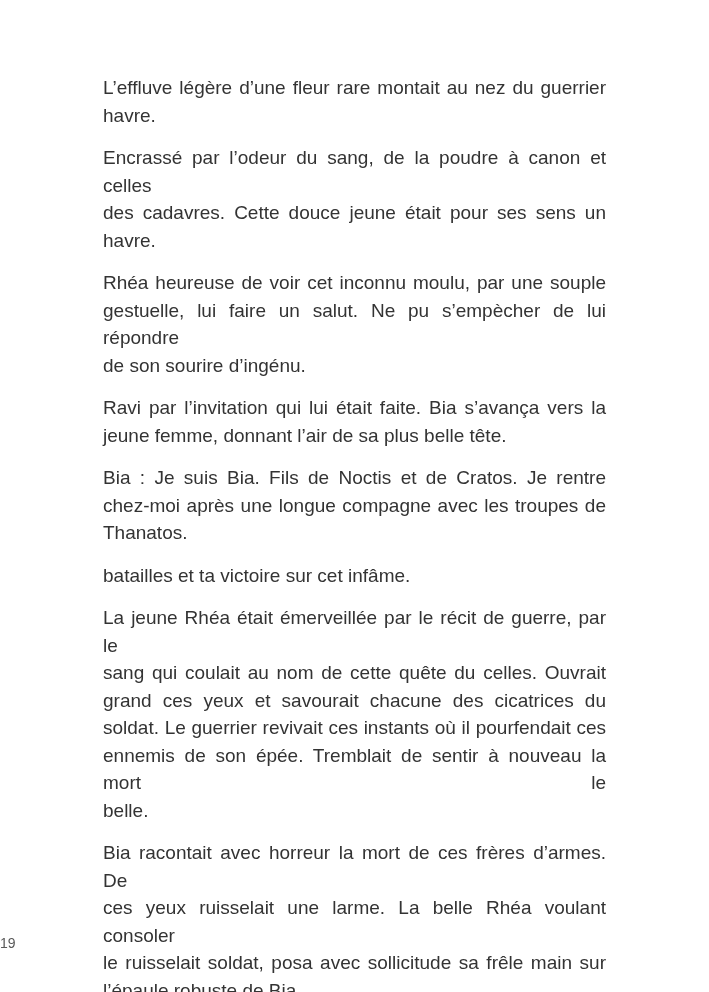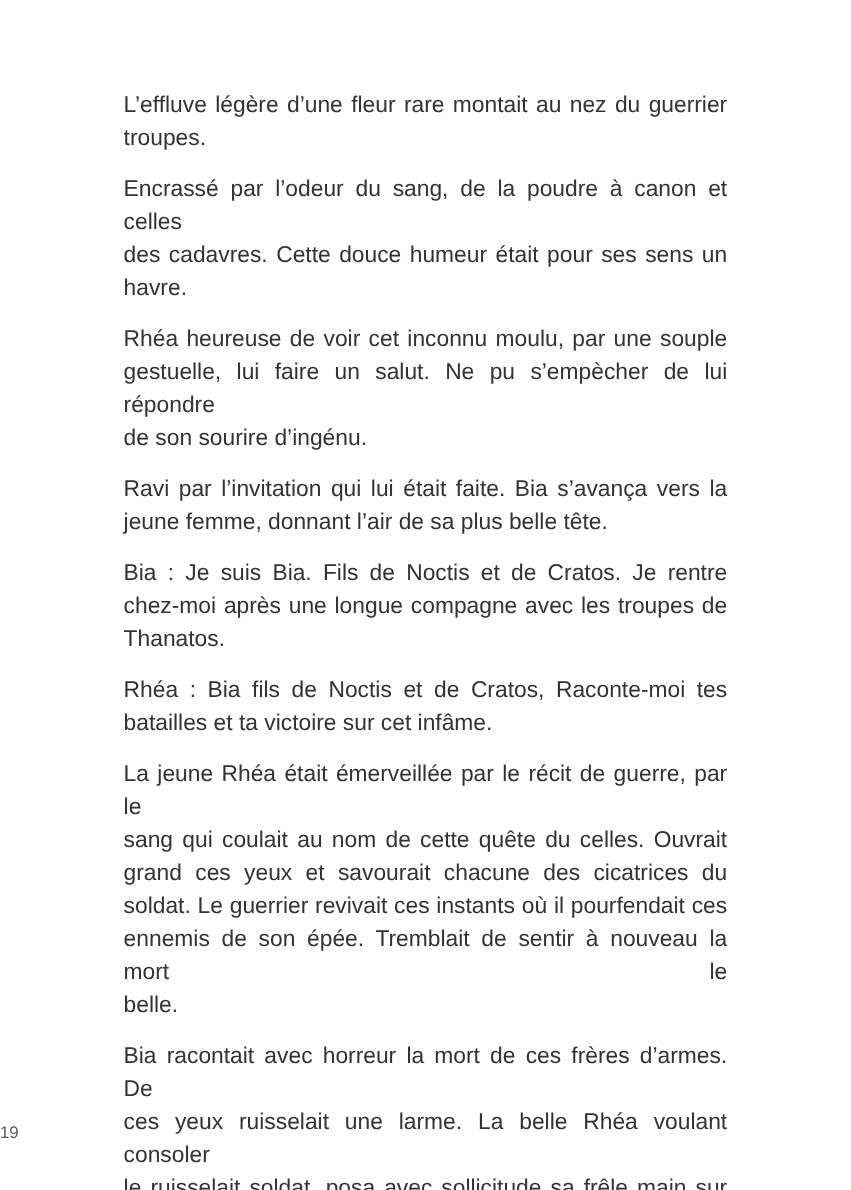--- a/index.html
+++ b/index.html
@@ -49,42 +49,41 @@
       color: var(--page-number-color, #595959);
     }
   </style>
 </head>
 <body>
 
 <div class="page">
   <div class="text-body">
       <div class="para">
         <div class="line">L’effluve légère d’une fleur rare montait au nez du guerrier</div>
-        <div class="line last">troupes.</div>
+        <div class="line last">havre.</div>
       </div>
       <div class="para">
         <div class="line">Encrassé par l’odeur du sang, de la poudre à canon et celles</div>
-        <div class="line last">des cadavres. Cette douce humeur était pour ses sens un havre.</div>
+        <div class="line last">des cadavres. Cette douce jeune était pour ses sens un havre.</div>
       </div>
       <div class="para">
         <div class="line">Rhéa heureuse de voir cet inconnu moulu, par une souple</div>
         <div class="line">gestuelle, lui faire un salut. Ne pu s’empècher de lui répondre</div>
         <div class="line last">de son sourire d’ingénu.</div>
       </div>
       <div class="para">
         <div class="line">Ravi par l’invitation qui lui était faite. Bia s’avança vers la</div>
         <div class="line last">jeune femme, donnant l’air de sa plus belle tête.</div>
       </div>
       <div class="para">
         <div class="line">Bia : Je suis Bia. Fils de Noctis et de Cratos. Je rentre</div>
         <div class="line">chez-moi après une longue compagne avec les troupes de</div>
         <div class="line last">Thanatos.</div>
       </div>
       <div class="para">
-        <div class="line">Rhéa : Bia fils de Noctis et de Cratos, Raconte-moi tes</div>
         <div class="line last">batailles et ta victoire sur cet infâme.</div>
       </div>
       <div class="para">
         <div class="line">La jeune Rhéa était émerveillée par le récit de guerre, par le</div>
         <div class="line">sang qui coulait au nom de cette quête du celles. Ouvrait</div>
         <div class="line">grand ces yeux et savourait chacune des cicatrices du</div>
         <div class="line">soldat. Le guerrier revivait ces instants où il pourfendait ces</div>
         <div class="line">ennemis de son épée. Tremblait de sentir à nouveau la mort le</div>
         <div class="line last">belle.</div>
       </div>

